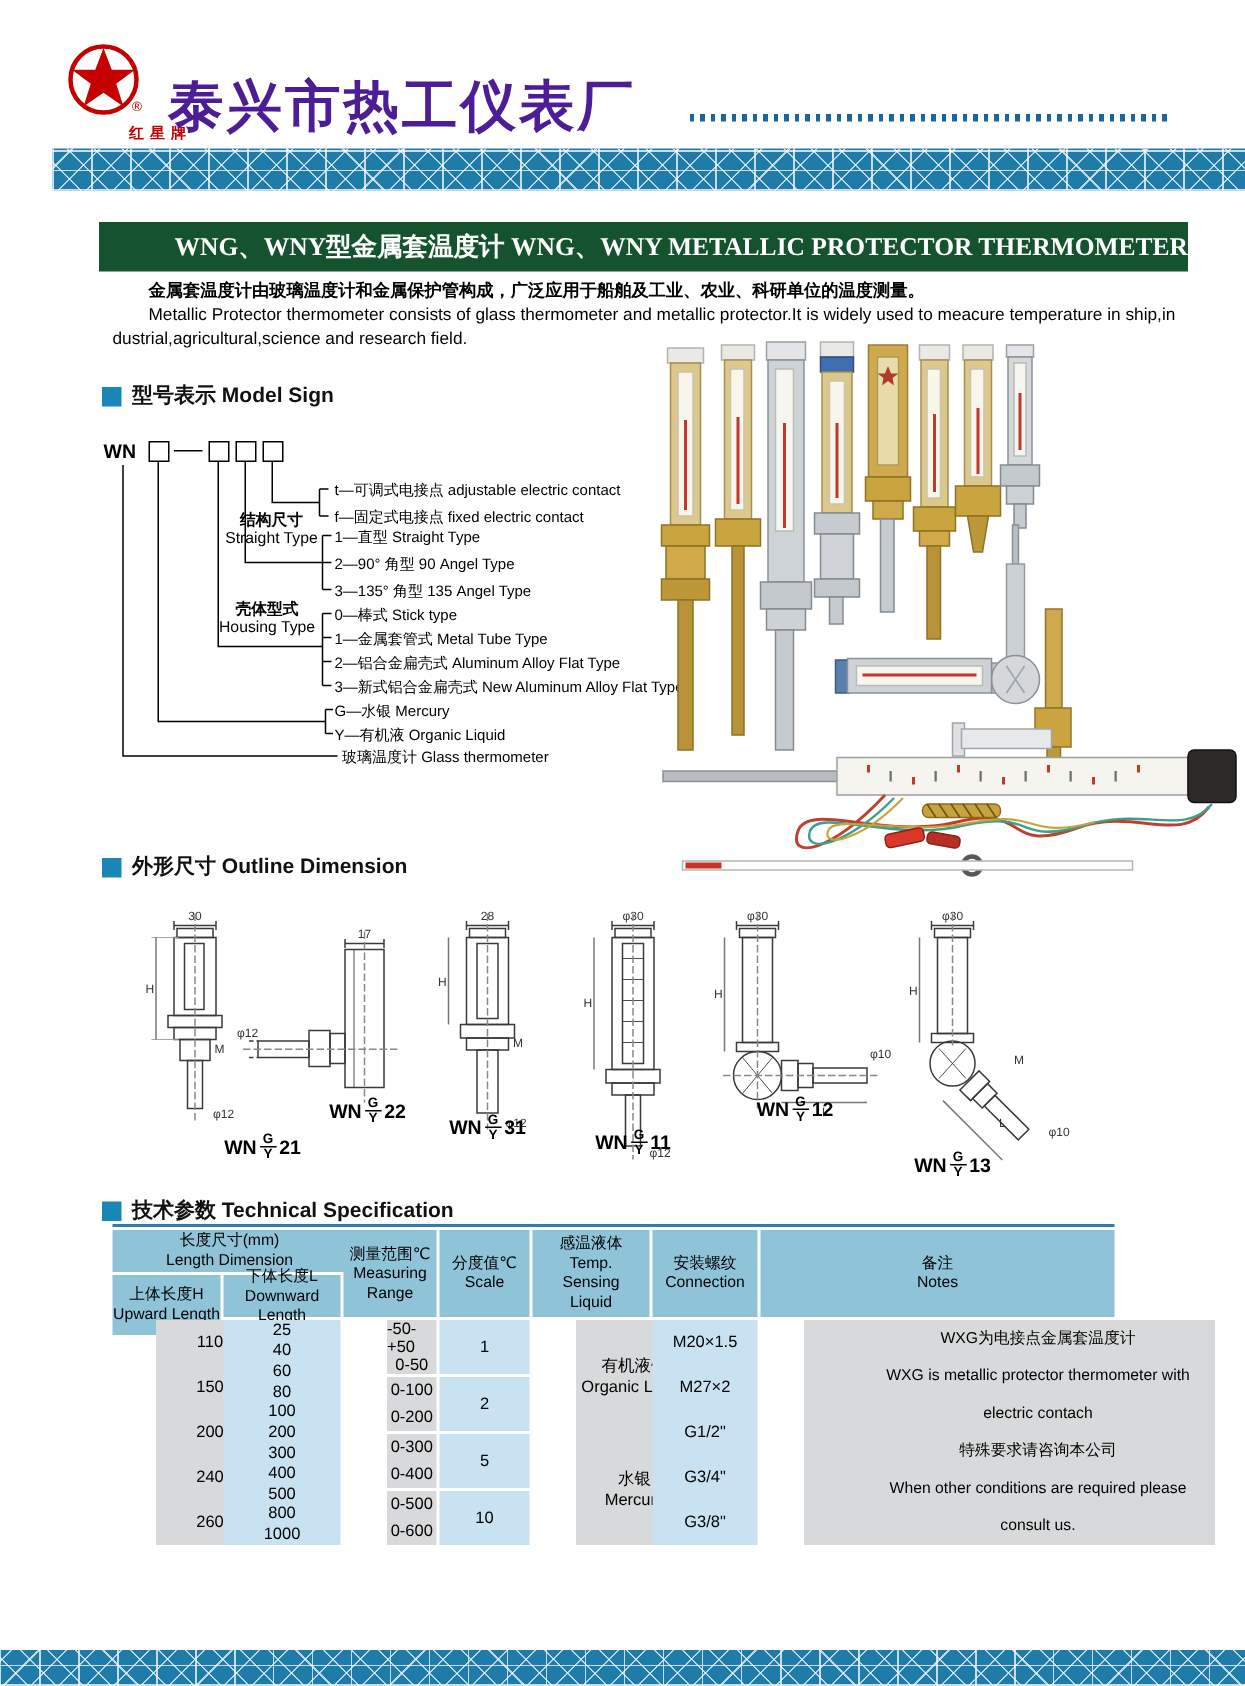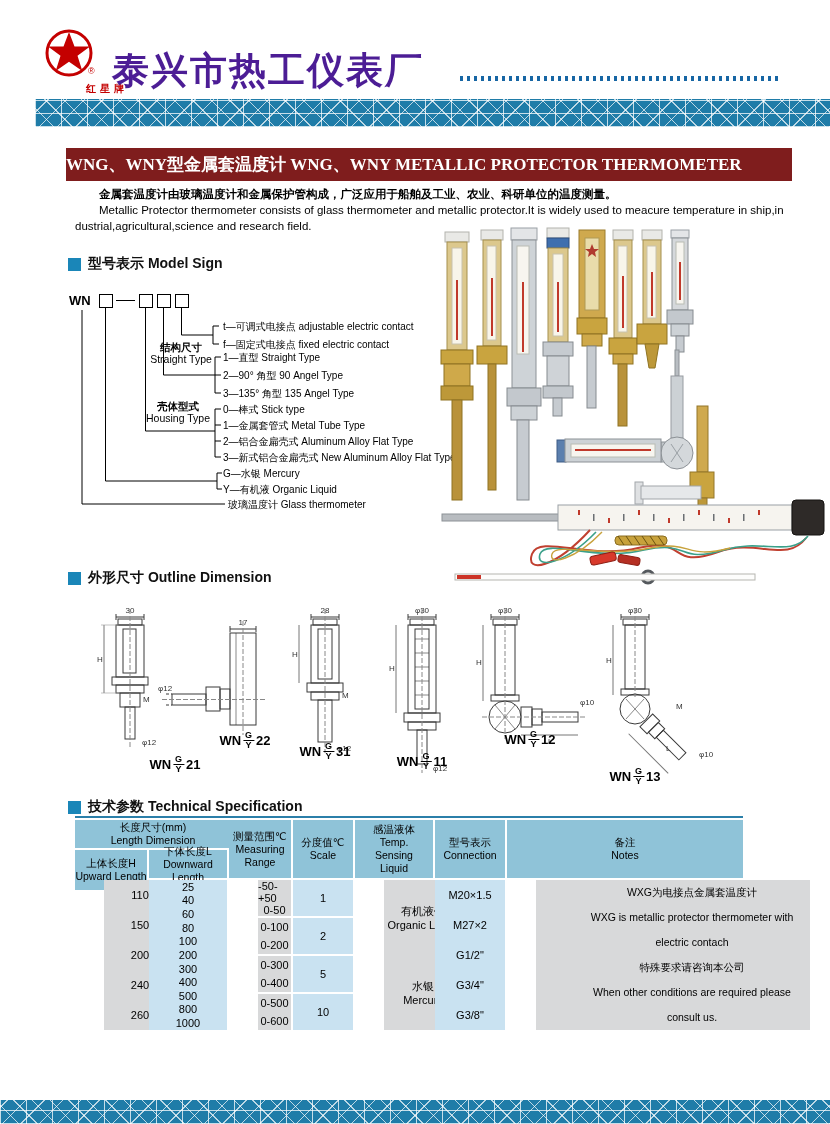--- a/index.html
+++ b/index.html
@@ -13,23 +13,23 @@
   .dotline{position:absolute;left:460px;top:76px;width:322px;height:5px;
     background:repeating-linear-gradient(90deg,#1766a4 0 3px,transparent 3px 7px);}
   .lattice{background-color:#1f7ca8;
     background-image:
       repeating-linear-gradient(45deg,rgba(255,255,255,.7) 0 1px,transparent 1px 13px),
       repeating-linear-gradient(-45deg,rgba(255,255,255,.7) 0 1px,transparent 1px 13px),
       repeating-linear-gradient(90deg,rgba(255,255,255,.75) 0 1px,transparent 1px 26px),
       repeating-linear-gradient(0deg,rgba(255,255,255,.75) 0 1px,transparent 1px 13px);}
   .band-top{position:absolute;left:35px;top:99px;width:795px;height:28px;}
   .band-bottom{position:absolute;left:0;top:1100px;width:830px;height:24px;}
-  .titlebar{position:absolute;left:66px;top:148px;width:726px;height:33px;background:#7f1d1d;
+  .titlebar{position:absolute;left:66px;top:148px;width:726px;height:33px;background:#14532d;
     color:#fff;font-family:"Liberation Serif","DejaVu Serif",serif;font-weight:bold;font-size:17px;
-    line-height:33px;text-align:left;white-space:nowrap;}
+    line-height:33px;text-align:right;white-space:nowrap;}
   .intro{position:absolute;left:75px;top:186px;width:732px;font-size:11.5px;line-height:16px;}
   .intro .cn{font-weight:bold;text-indent:24px;}
   .intro .en1{text-indent:24px;}
   
   .sec-hdr{position:absolute;display:flex;align-items:center;gap:7px;font-weight:bold;font-size:14px;color:#111;}
   .sec-hdr .sq{width:13px;height:13px;background:#1a86b8;}
   
   .mbox{position:absolute;width:12px;height:12px;border:1.5px solid #000;background:#fff;}
   .wn{position:absolute;left:69px;top:293px;font-size:13px;font-weight:bold;}
   .tl{position:absolute;font-size:10px;white-space:nowrap;color:#000;}
@@ -456,21 +456,21 @@
       <span>分度值℃</span>
       <span>Scale</span>
     </div>
     <div class="th" style="left:280px;top:4px;width:78px;height:58px;">
       <span>感温液体</span>
       <span>Temp.</span>
       <span>Sensing</span>
       <span>Liquid</span>
     </div>
     <div class="th" style="left:360px;top:4px;width:70px;height:58px;">
-      <span>型号表示</span>
+      <span>安装螺纹</span>
       <span>Connection</span>
     </div>
     <div class="th" style="left:432px;top:4px;width:236px;height:58px;">
       <span>备注</span>
       <span>Notes</span>
     </div>
 
     <div class="bodycol gray" style="left:0;width:72px;">
       <span>110</span>
       <span>150</span>

